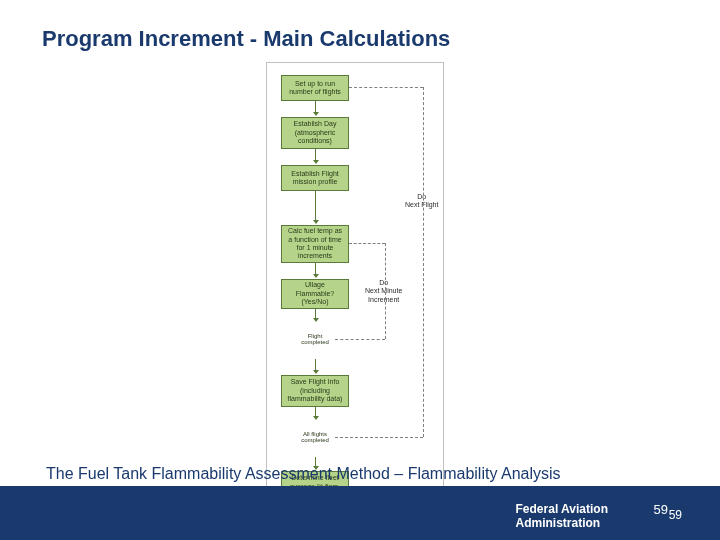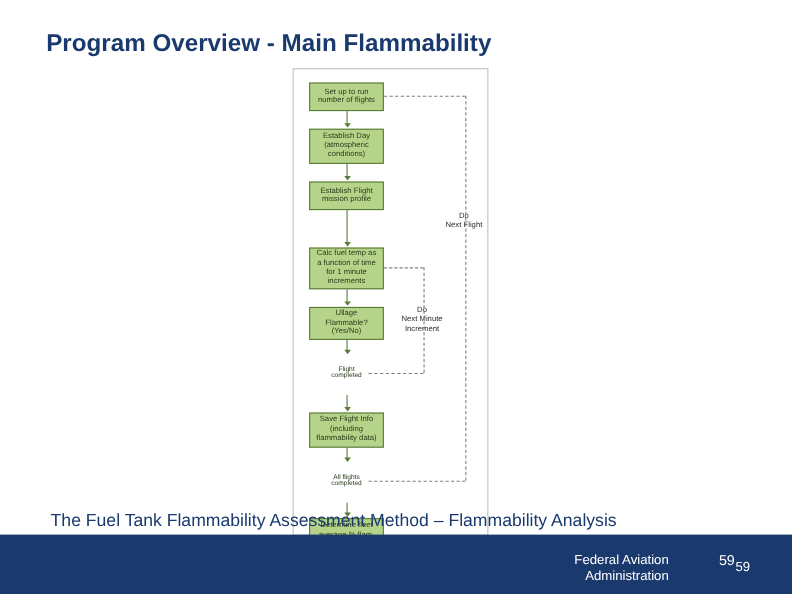--- a/index.html
+++ b/index.html
@@ -106,44 +106,44 @@
     bottom: 57px;
     left: 46px;
     font-size: 16px;
     color: #1a3a6e;
   }
   .footer-mid {
     position: absolute;
     right: 112px;
     top: 16px;
     font-size: 12px;
-    font-weight: normal;
+    font-weight: bold;
     color: #ffffff;
-    text-align: right;
+    text-align: left;
     line-height: 1.2;
   }
   .footer-num1 {
     position: absolute;
     right: 52px;
     top: 16px;
     font-size: 13px;
     color: #ffffff;
   }
   .footer-num2 {
     position: absolute;
     right: 38px;
     top: 22px;
     font-size: 12px;
     color: #ffffff;
   }
 </style>
 </head>
 <body>
 
-<div class="title">Program Overview - Main Flammability</div>
+<div class="title">Program Increment - Main Calculations</div>
 
 <div class="diagram-container">
 
   <div class="flow-box" style="left:14px; top:12px; width:68px; height:26px;">Set up to run<br>number of flights</div>
   <div class="arrow-down" style="left:48px; top:38px; height:12px;"></div>
 
   <div class="flow-box" style="left:14px; top:54px; width:68px; height:32px;">Establish Day<br>(atmospheric<br>conditions)</div>
   <div class="arrow-down" style="left:48px; top:86px; height:12px;"></div>
 
   <div class="flow-box" style="left:14px; top:102px; width:68px; height:26px;">Establish Flight<br>mission profile</div>

